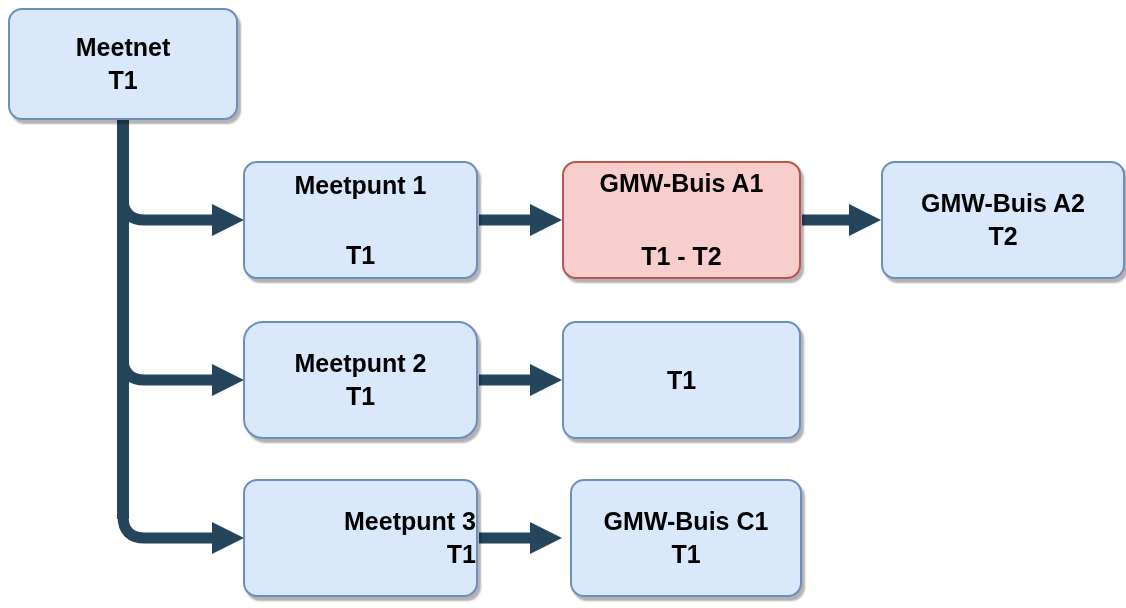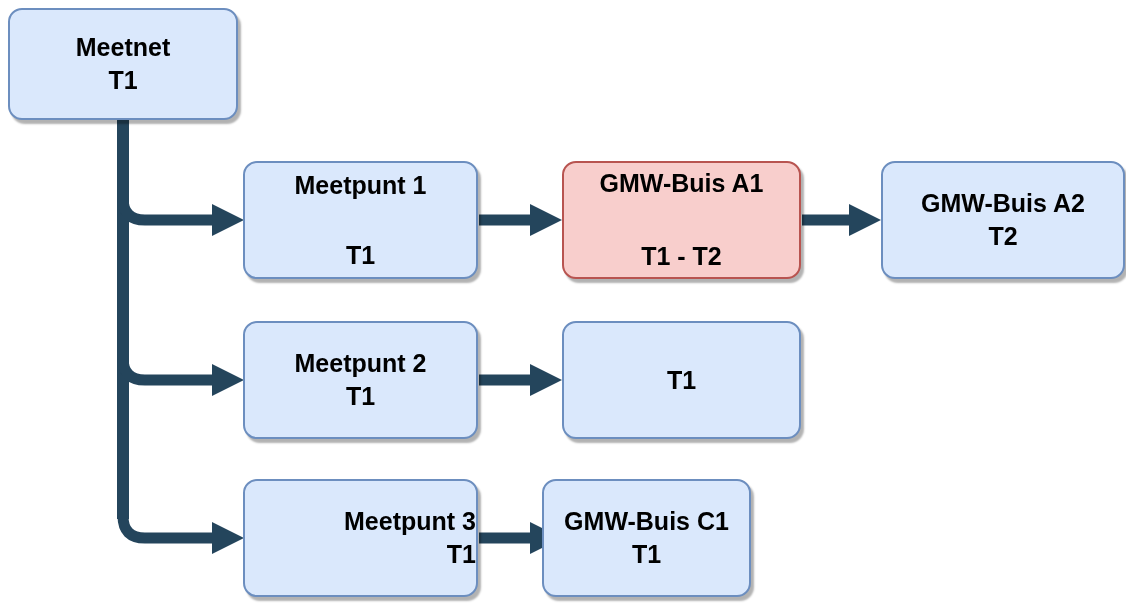--- a/index.html
+++ b/index.html
@@ -56,24 +56,24 @@
     background: var(--node-fill-red, #f8cecc);
     border-color: var(--node-border-red, #b85450);
   }
   .node .line { display: block; }
 
   
   #node-meetnet   { left: 8px;   top: 8px;   width: 230px; height: 112px; }
   #node-meetpunt1 { left: 243px; top: 161px; width: 235px; height: 118px; gap: 37px; }
   #node-gmw-a1    { left: 562px; top: 161px; width: 239px; height: 118px; gap: 40px; }
   #node-gmw-a2    { left: 881px; top: 161px; width: 244px; height: 118px; }
-  #node-meetpunt2 { left: 243px; top: 321px; width: 235px; height: 118px; }
+  #node-meetpunt2 { left: 243px; top: 321px; width: 235px; height: 118px; border-radius: 20px; }
   #node-gmw-b1    { left: 562px; top: 321px; width: 239px; height: 118px; }
   #node-meetpunt3 { left: 243px; top: 479px; width: 235px; height: 118px; align-items: flex-end; }
-  #node-gmw-c1    { left: 542px; top: 479px; width: 209px; height: 118px; }
+  #node-gmw-c1    { left: 570px; top: 479px; width: 232px; height: 118px; }
 </style>
 </head>
 <body>
 
 <div class="canvas">
 
   <svg class="connectors" viewBox="0 0 1126 608" xmlns="http://www.w3.org/2000/svg">
 
     <g>
       <path class="shaft trunk" d="M123 116 L123 519"></path>

